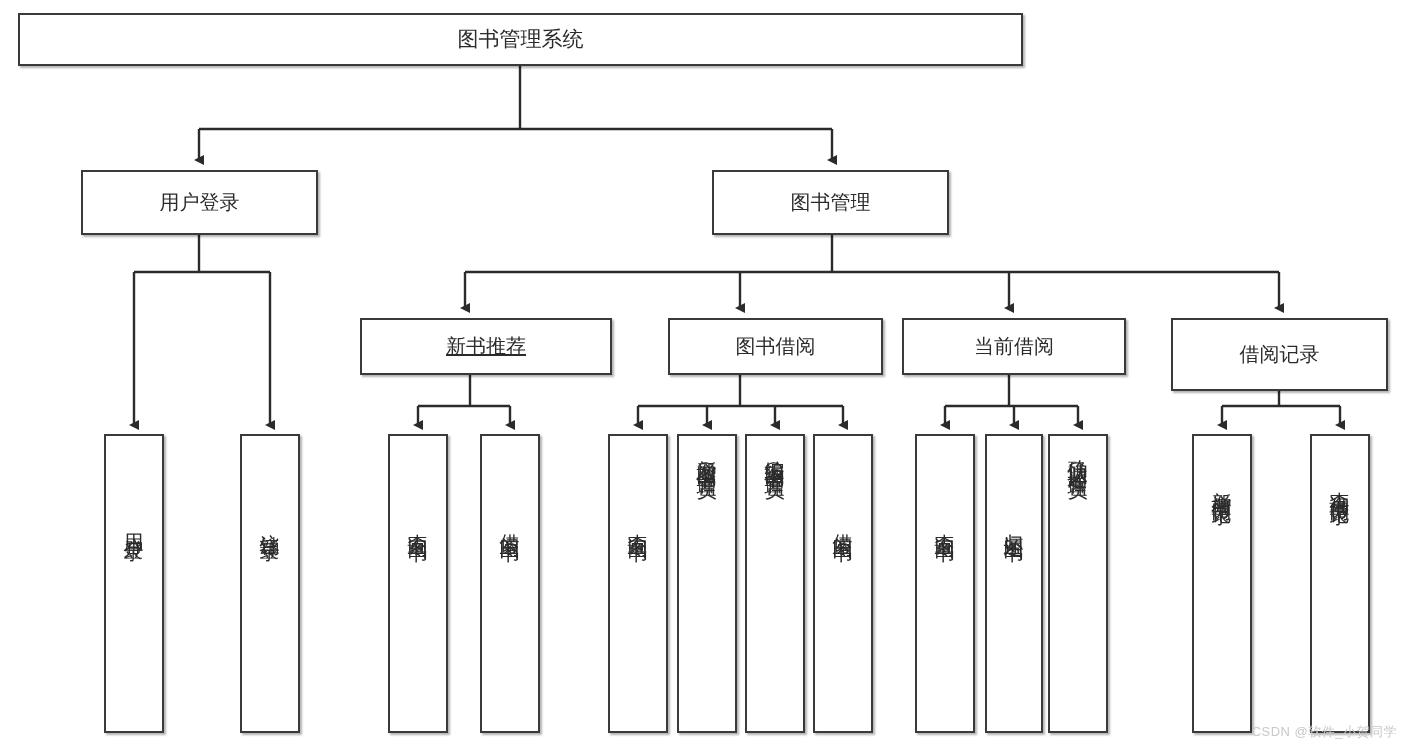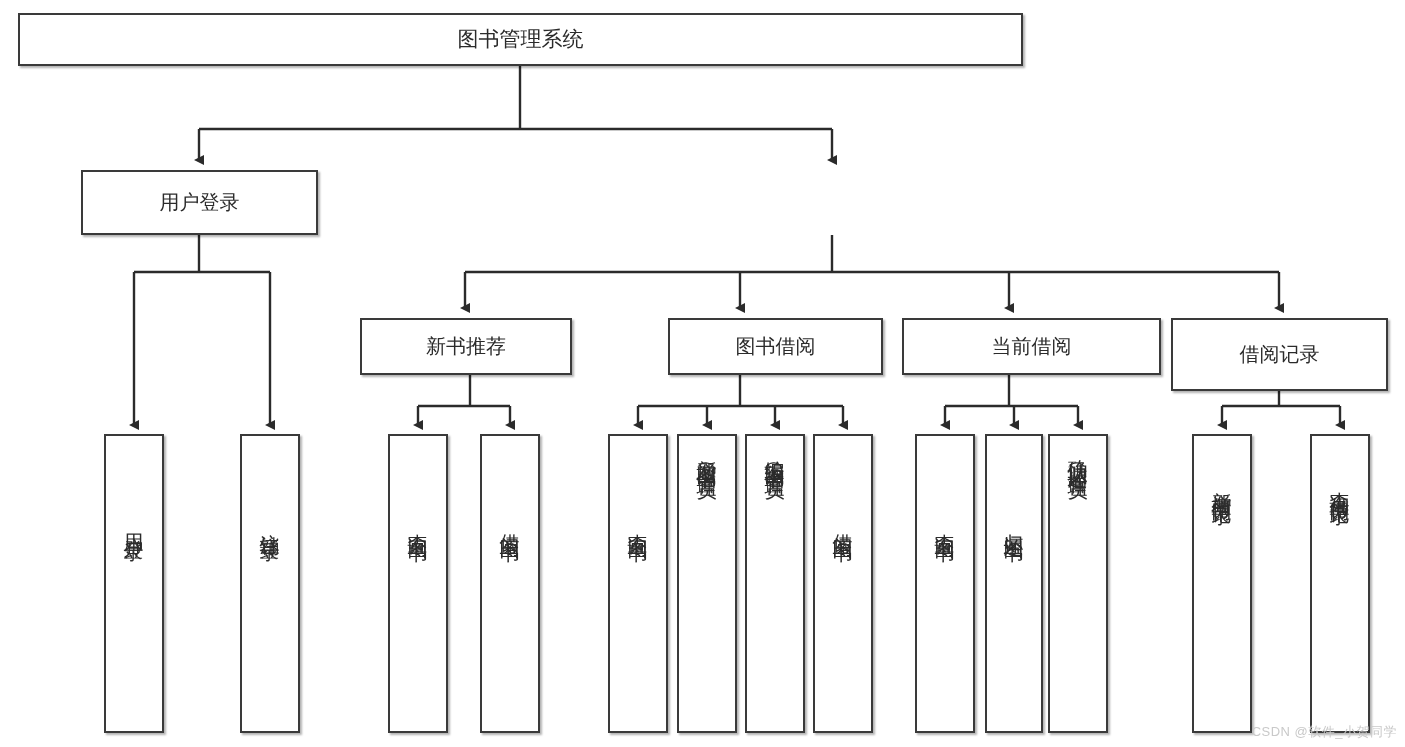--- a/index.html
+++ b/index.html
@@ -125,28 +125,31 @@
     </g>
   </svg>
 
   <div class="node root" style="left:18px; top:13px; width:1005px; height:53px;">
     <span class="lbl">图书管理系统</span>
   </div>
 
   <div class="node lvl1" style="left:81px; top:170px; width:237px; height:65px;">
     <span class="lbl">用户登录</span>
   </div>
+  <div class="node lvl1" style="left:712px; top:170px; width:237px; height:65px;">
+    <span class="lbl">图书管理</span>
+  </div>
 
-  <div class="node lvl2" style="left:360px; top:318px; width:212px; height:57px;">
+  <div class="node lvl2" style="left:360px; top:318px; width:252px; height:57px;text-decoration:underline;">
     <span class="lbl">新书推荐</span>
   </div>
   <div class="node lvl2" style="left:668px; top:318px; width:215px; height:57px;">
     <span class="lbl">图书借阅</span>
   </div>
-  <div class="node lvl2" style="left:902px; top:318px; width:259px; height:57px;">
+  <div class="node lvl2" style="left:902px; top:318px; width:224px; height:57px;">
     <span class="lbl">当前借阅</span>
   </div>
   <div class="node lvl2" style="left:1171px; top:318px; width:217px; height:73px;">
     <span class="lbl">借阅记录</span>
   </div>
 
   <div class="node leaf" style="left:104px; top:434px; width:60px; height:299px; padding-top:82px;">
     <span class="lbl">用户登录</span>
   </div>
   <div class="node leaf" style="left:240px; top:434px; width:60px; height:299px; padding-top:82px;">

